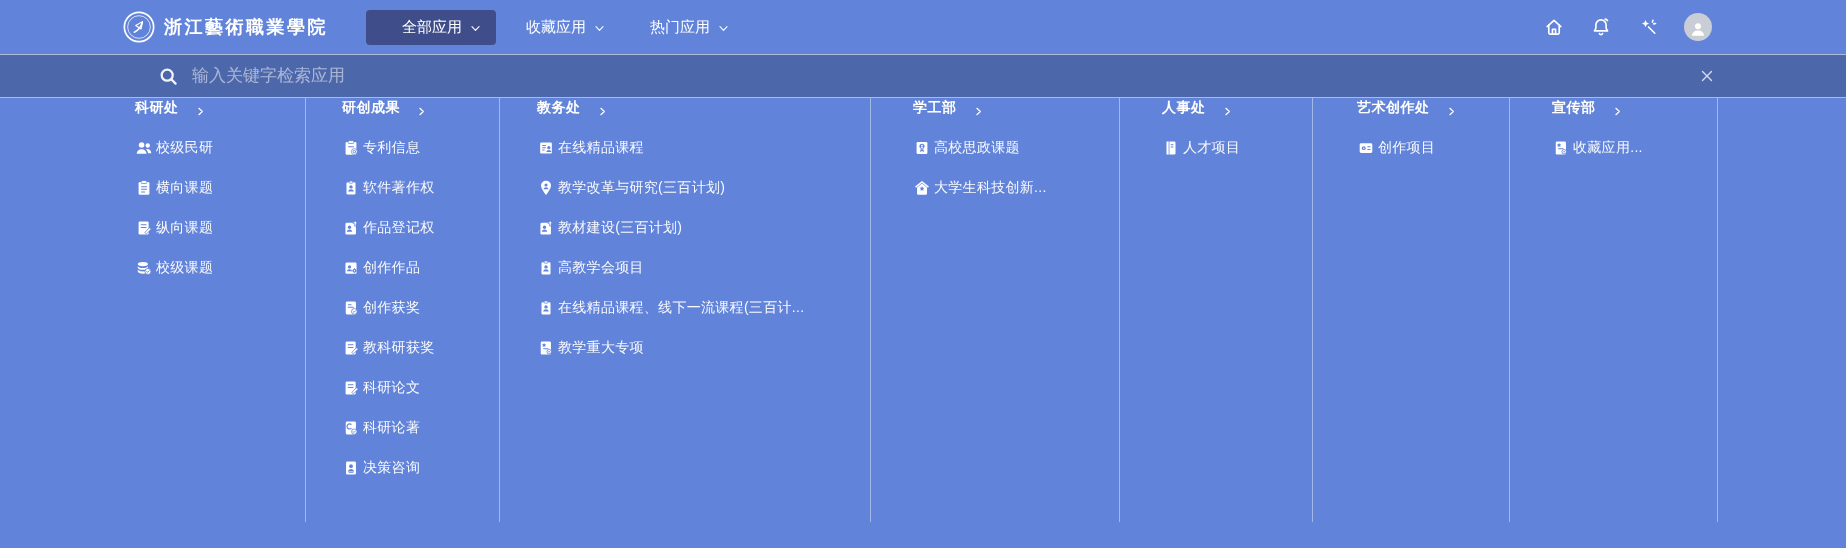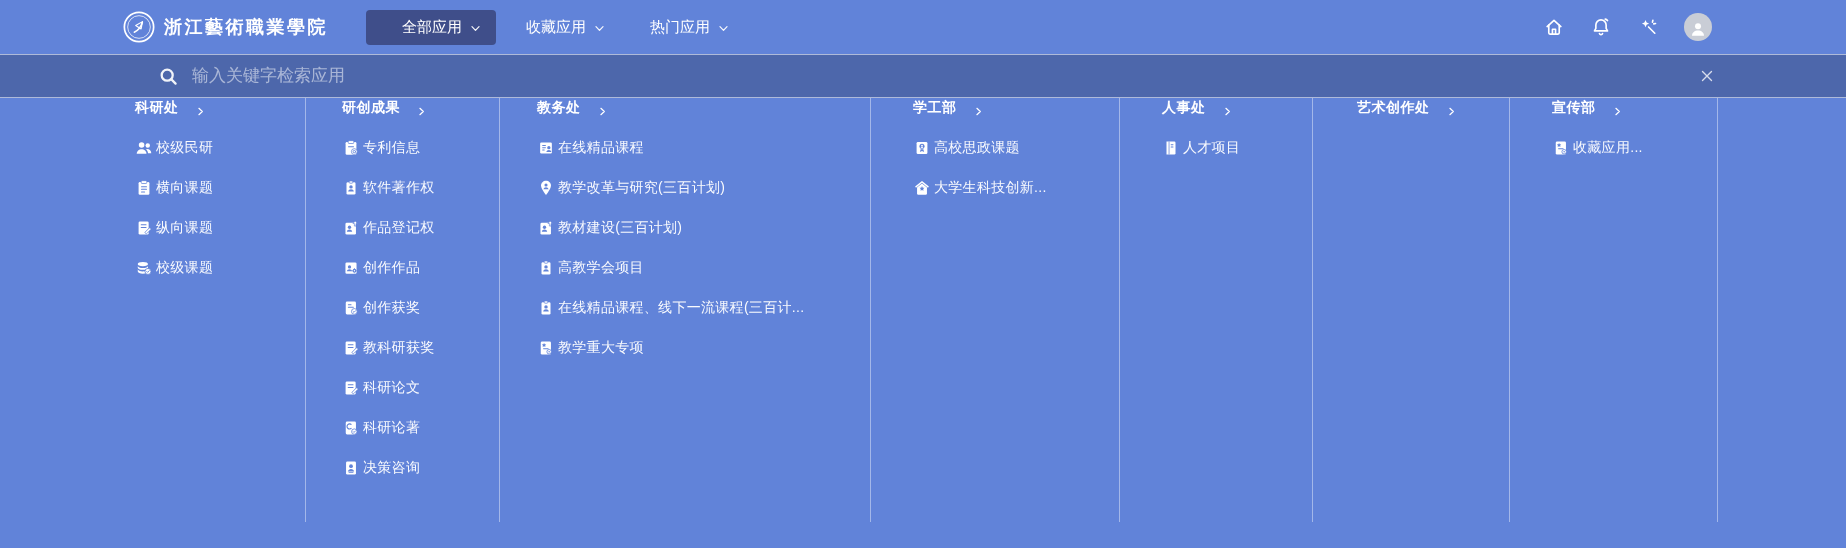--- a/index.html
+++ b/index.html
@@ -475,20 +475,34 @@
 </div>
   </div>
 
   <div class="col">
     <div class="col-header">
       <span class="col-title">艺术创作处</span>
       <span class="chev"><svg viewBox="0 0 24 24" fill="none" stroke="#fff" stroke-width="2.6" stroke-linecap="round" stroke-linejoin="round">
             <path d="M8.5 5l7.5 7-7.5 7"></path>
           </svg></span>
     </div>
+    <div class="col-items">
+  <div class="app-item">
+    <span class="app-icon">
+            <svg viewBox="0 0 24 24">
+              <rect x="3.6" y="5.8" width="16.8" height="12.8" rx="1.8" fill="#fff"></rect>
+              <circle cx="9" cy="12.2" r="2.6" fill="#6183d9"></circle>
+              <circle cx="9" cy="12.2" r="1" fill="#fff"></circle>
+              <rect x="13.6" y="9.6" width="4.6" height="1.3" rx=".65" fill="#6183d9"></rect>
+              <rect x="13.6" y="13.2" width="4.6" height="1.3" rx=".65" fill="#6183d9"></rect>
+            </svg>
+          </span>
+    <span class="app-label">创作项目</span>
+  </div>
+</div>
   </div>
 
   <div class="col">
     <div class="col-header">
       <span class="col-title">宣传部</span>
       <span class="chev"><svg viewBox="0 0 24 24" fill="none" stroke="#fff" stroke-width="2.6" stroke-linecap="round" stroke-linejoin="round">
             <path d="M8.5 5l7.5 7-7.5 7"></path>
           </svg></span>
     </div>
     <div class="col-items">

